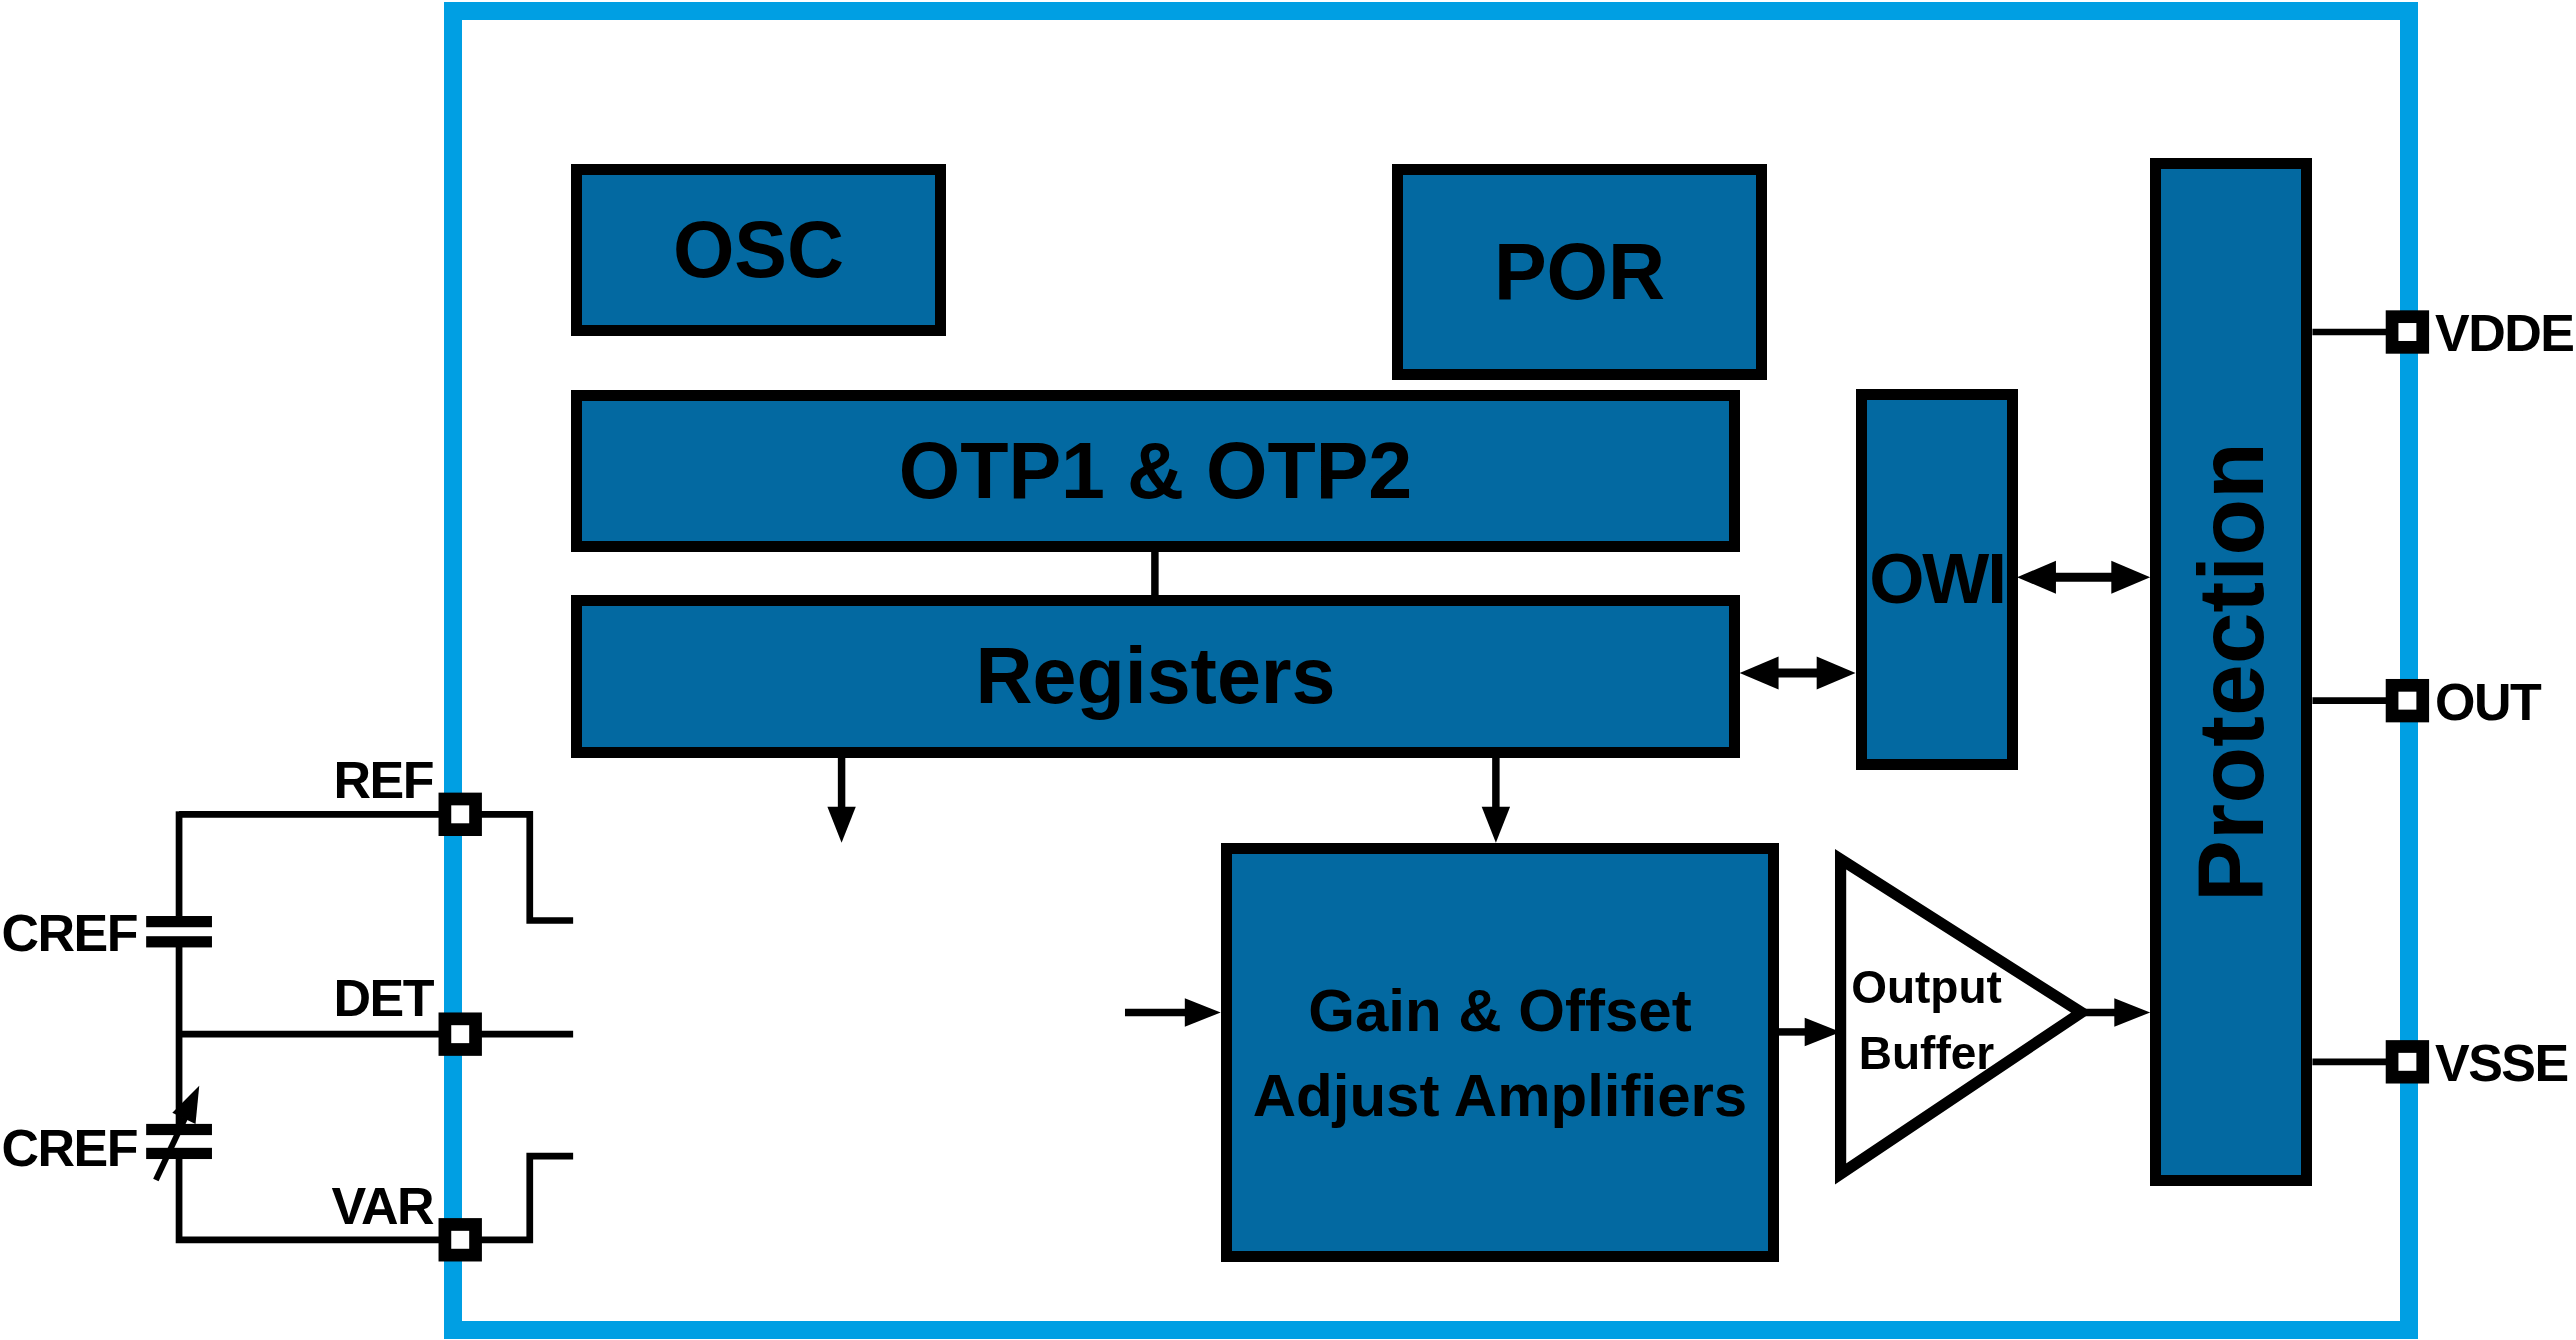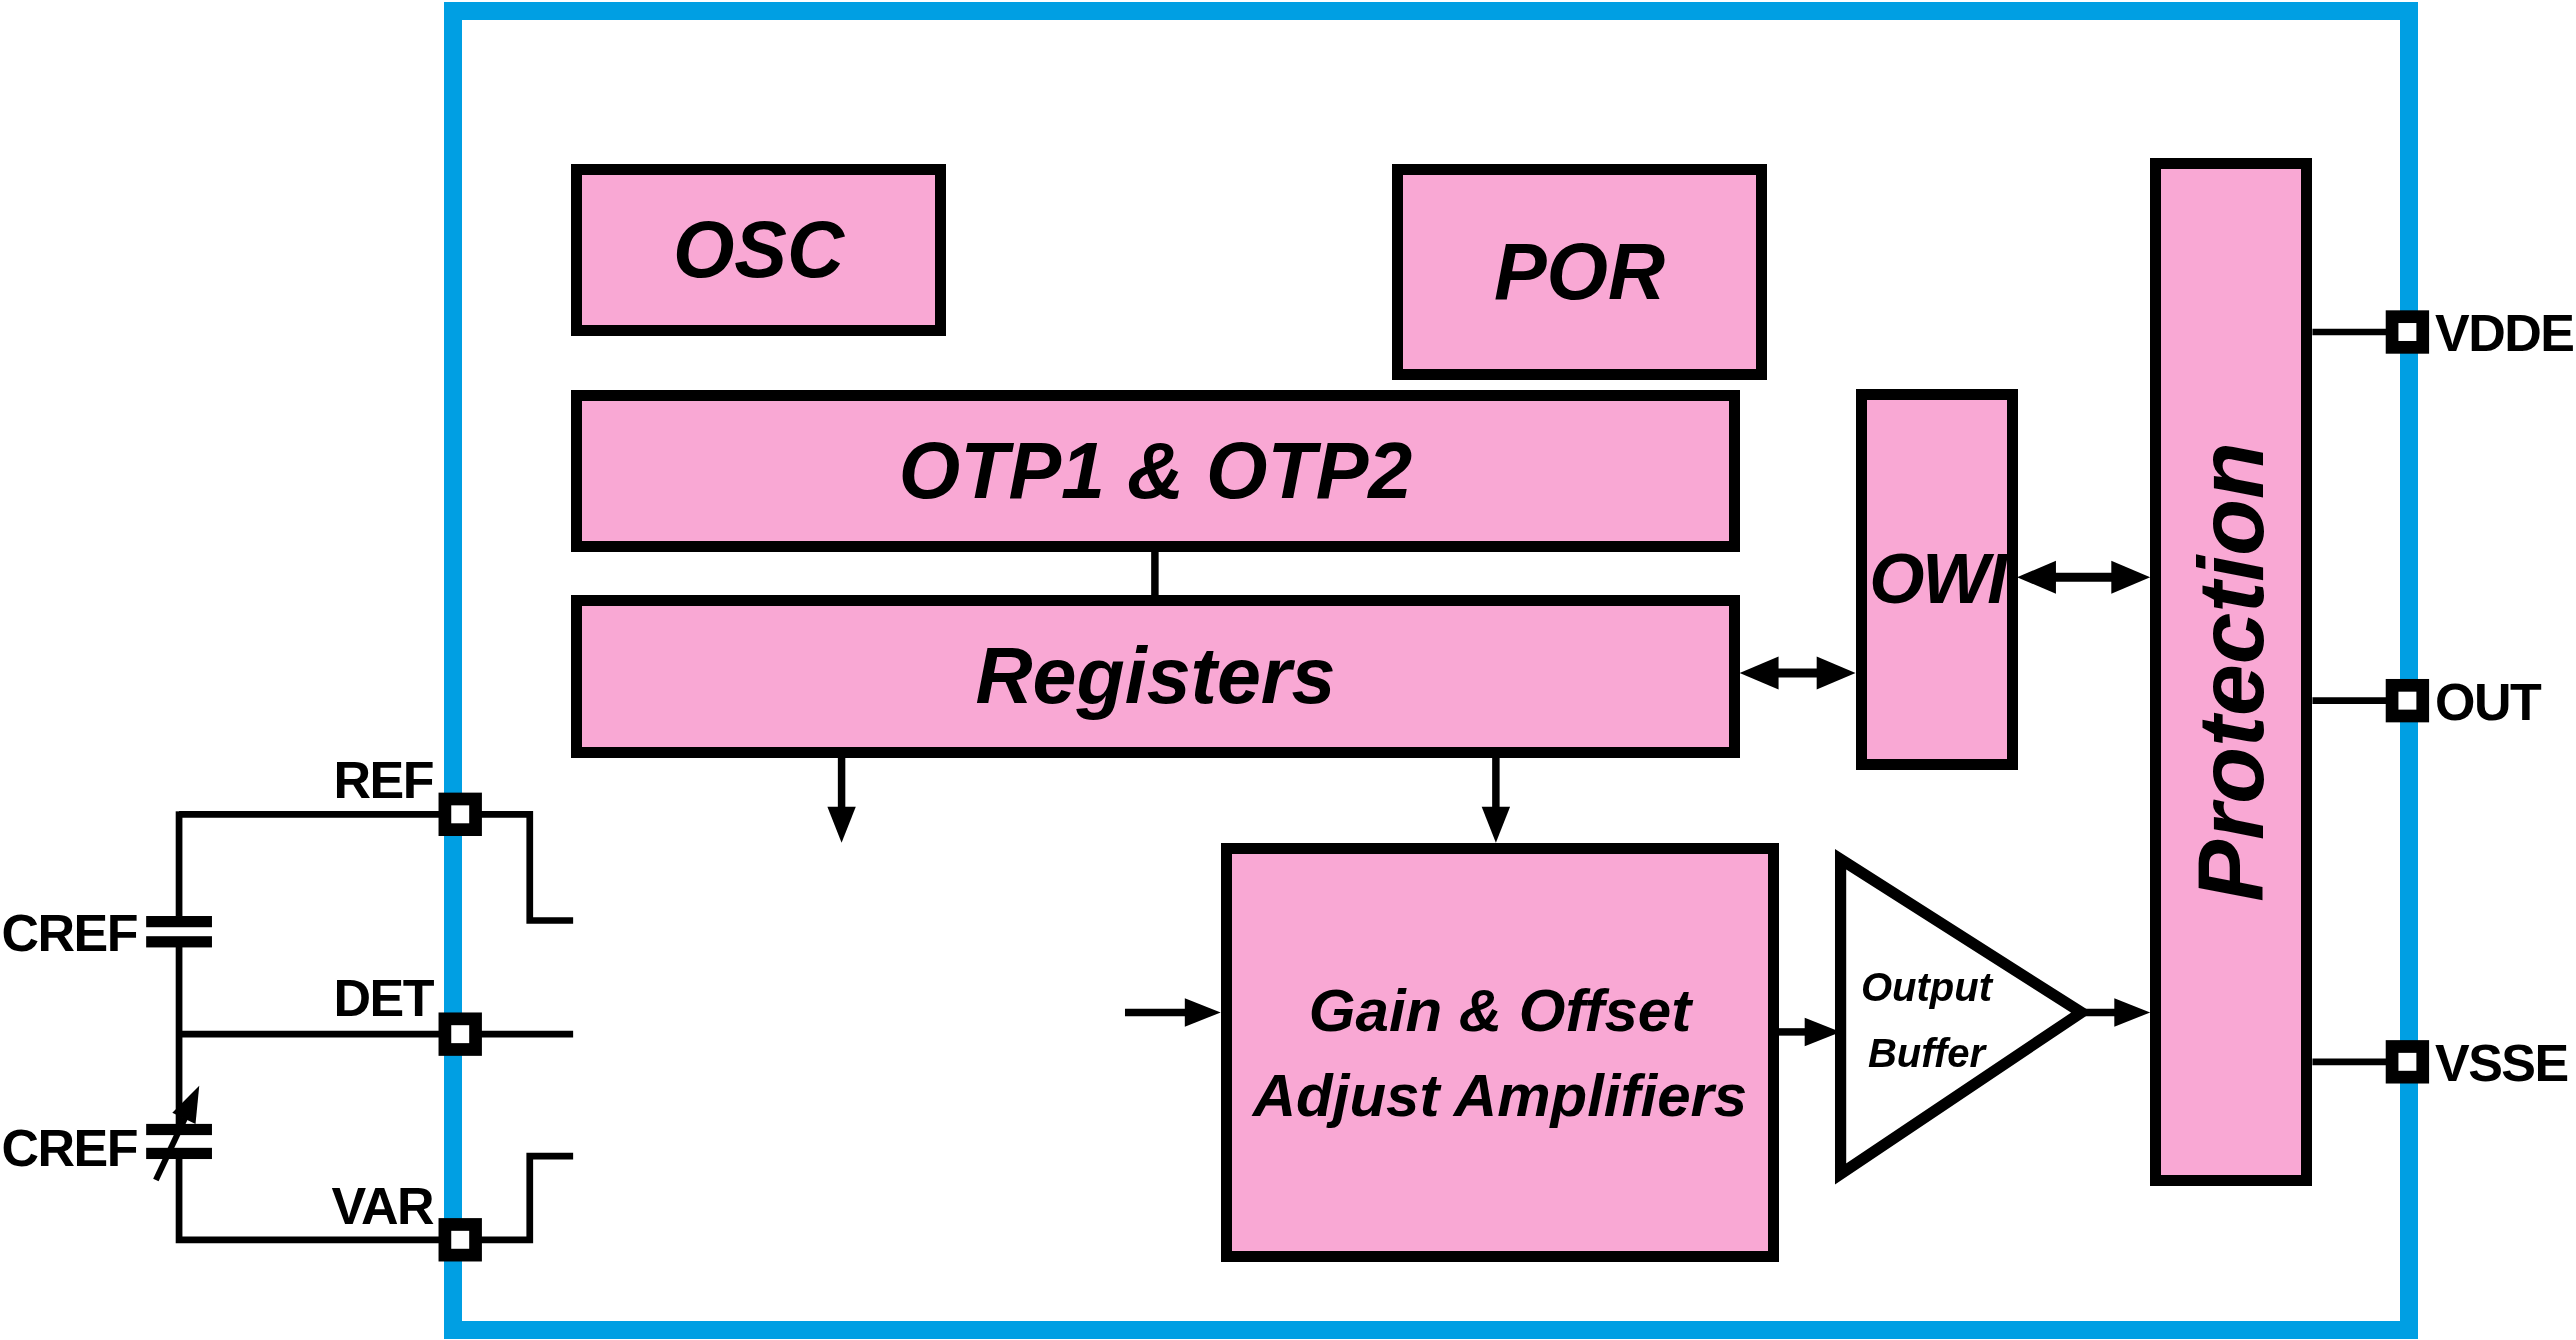--- a/index.html
+++ b/index.html
@@ -23,25 +23,24 @@
   
   #wires{
     position:absolute;left:0;top:0;width:2576px;height:1340px;
     z-index:2;
   }
   
   .block{
     position:absolute;
     box-sizing:border-box;
     border:11.2px solid #000;
-    background:#f9a8d4;
+    background:#0369a1;
     display:flex;align-items:center;justify-content:center;
     text-align:center;
     z-index:3;
-    font-style:italic;
   }
   .block-label{font-size:79px;line-height:1.1;white-space:nowrap;}
   #blk-osc{left:571px;top:164px;width:375px;height:172px;}
   #blk-por{left:1364px;top:164px;width:375px;height:216px;margin-left:28px;}
   #blk-otp{left:571px;top:390px;width:1169px;height:162px;}
   #blk-registers{left:571px;top:595px;width:1169px;height:163px;justify-content:center;}
   #blk-owi{left:1856px;top:389px;width:162px;height:381px;}
   #blk-owi .block-label{font-size:71px;letter-spacing:-2.2px;}
   #blk-protection{left:2150px;top:158px;width:162px;height:1028px;}
   #blk-protection .block-label{
@@ -51,21 +50,21 @@
   }
   #blk-c2v{left:571px;top:843px;width:553px;height:343px;flex-direction:column;}
   #blk-c2v .line{font-size:52px;line-height:79px;white-space:nowrap;}
   #blk-gain{left:1221px;top:843px;width:558px;height:419px;flex-direction:column;}
   #blk-gain .line{font-size:60px;line-height:85px;white-space:nowrap;}
   
   #buffer-label{
     position:absolute;left:1844px;top:954px;width:165px;height:135px;
     z-index:4;text-align:center;
   }
-  #buffer-label .line{font-size:40px;line-height:66px;white-space:nowrap;font-style:italic;}
+  #buffer-label .line{font-size:46px;line-height:66px;white-space:nowrap;}
   
   .pin-label{
     position:absolute;
     font-size:52px;line-height:52px;
     letter-spacing:-1.5px;
     white-space:nowrap;
     z-index:4;
   }
   .pl-right-align{width:150px;text-align:right;}
   #lbl-ref{left:283px;top:754px;}

